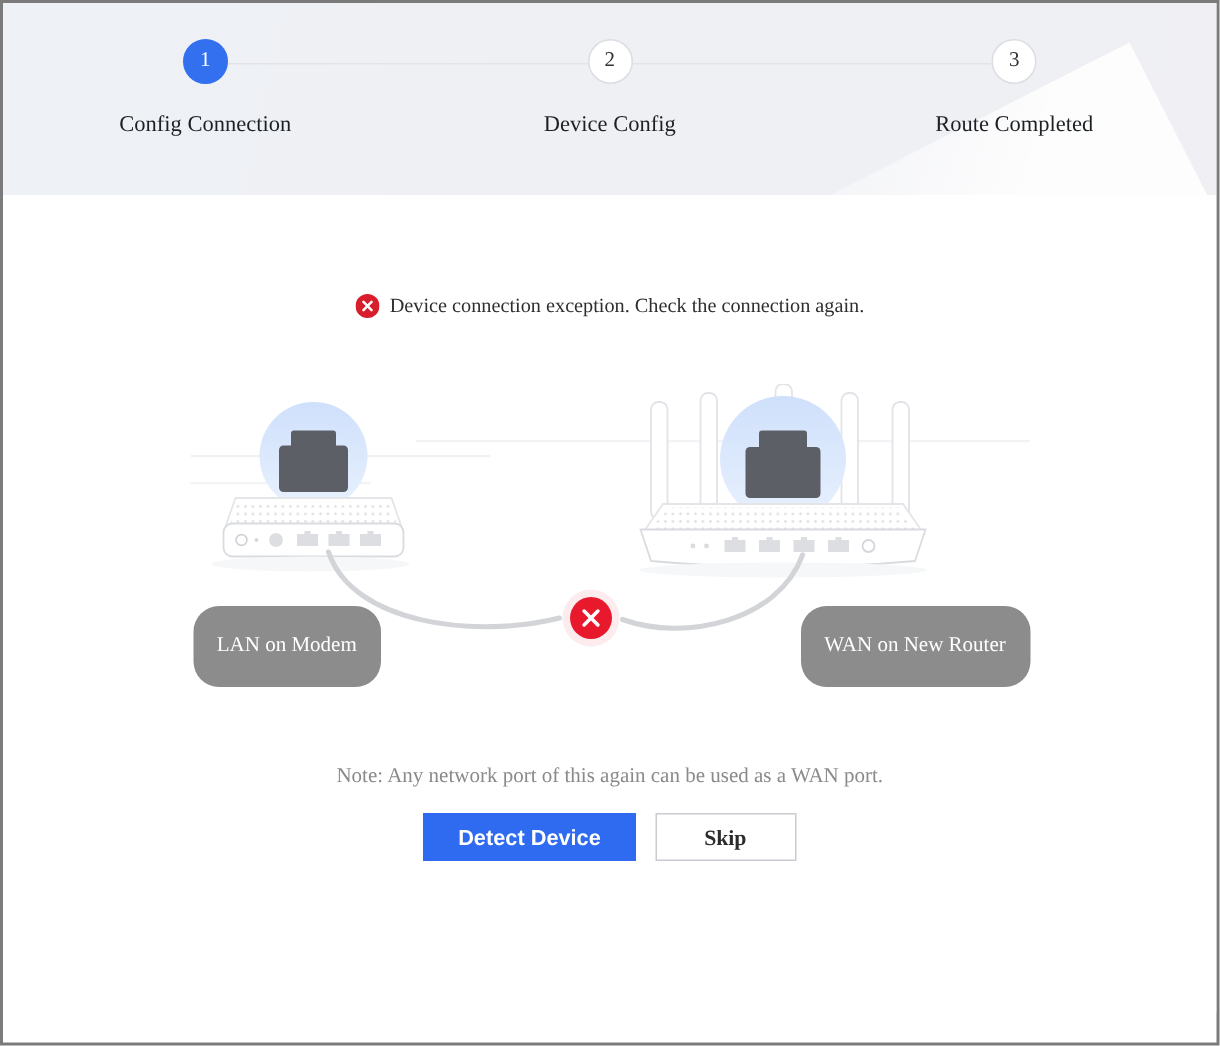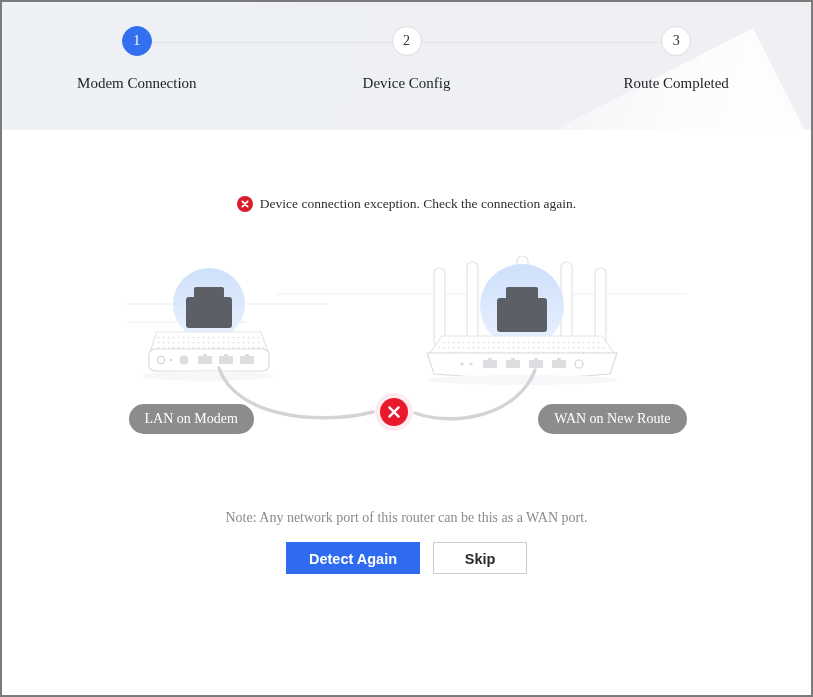--- a/index.html
+++ b/index.html
@@ -132,21 +132,21 @@
     margin: 44px auto 0;
   }
   #illustration svg { display: block; }
 
   .pill-label {
     position: absolute;
     background: #8c8c8c;
     color: #ffffff;
     font-size: 14px;
     border-radius: 17px;
-    padding: 7px 16px;
+    padding: 19px 16px;
     white-space: nowrap;
   }
   #pill-lan  { left: 2px;  top: 148px; }
   #pill-wan  { right: 0px; top: 148px; }
 
   
   #note {
     text-align: center;
     font-size: 14px;
     color: #8a8a8a;
@@ -175,38 +175,39 @@
     border-color: #2f6bf0;
     min-width: 118px;
     text-align: center;
   }
   #btn-skip {
     background: #ffffff;
     color: #2b2b2b;
     border-color: #c9cbd0;
     min-width: 94px;
     text-align: center;
+    font-family: Liberation Serif, serif;
   }
 </style>
 </head>
 <body>
 
 <div id="app-window">
 
   <div id="stepper">
     <div id="stepper-diagonal"></div>
 
     <div id="steps-row">
 
       <div class="step">
         <div class="step-connector"></div>
         <div class="step-circle active">
           <span>1</span>
         </div>
-        <div class="step-label">Modem Connection</div>
+        <div class="step-label">Config Connection</div>
       </div>
 
       <div class="step">
         <div class="step-connector"></div>
         <div class="step-circle">
           <span>2</span>
         </div>
         <div class="step-label">Device Config</div>
       </div>
 
@@ -310,24 +311,24 @@
         <path d="M408 114 C 392 158, 330 172, 288 157" fill="none" stroke="#d2d4d8" stroke-width="3.4" stroke-linecap="round"></path>
 
         <g>
           <circle cx="267" cy="156" r="19" fill="#fdecee"></circle>
           <circle cx="267" cy="156" r="14" fill="#e8192c"></circle>
           <path d="M262.4 151.4 L271.6 160.6 M271.6 151.4 L262.4 160.6" stroke="#ffffff" stroke-width="2.4" stroke-linecap="round"></path>
         </g>
       </svg>
 
       <div class="pill-label" id="pill-lan">LAN on Modem</div>
-      <div class="pill-label" id="pill-wan">WAN on New Route</div>
+      <div class="pill-label" id="pill-wan">WAN on New Router</div>
     </div>
 
-    <div id="note">Note: Any network port of this router can be this as a WAN port.</div>
+    <div id="note">Note: Any network port of this again can be used as a WAN port.</div>
 
     <div id="button-row">
-      <button class="btn" id="btn-detect">Detect Again</button>
+      <button class="btn" id="btn-detect">Detect Device</button>
       <button class="btn" id="btn-skip">Skip</button>
     </div>
 
   </div>
 </div>
 
 </body></html>

